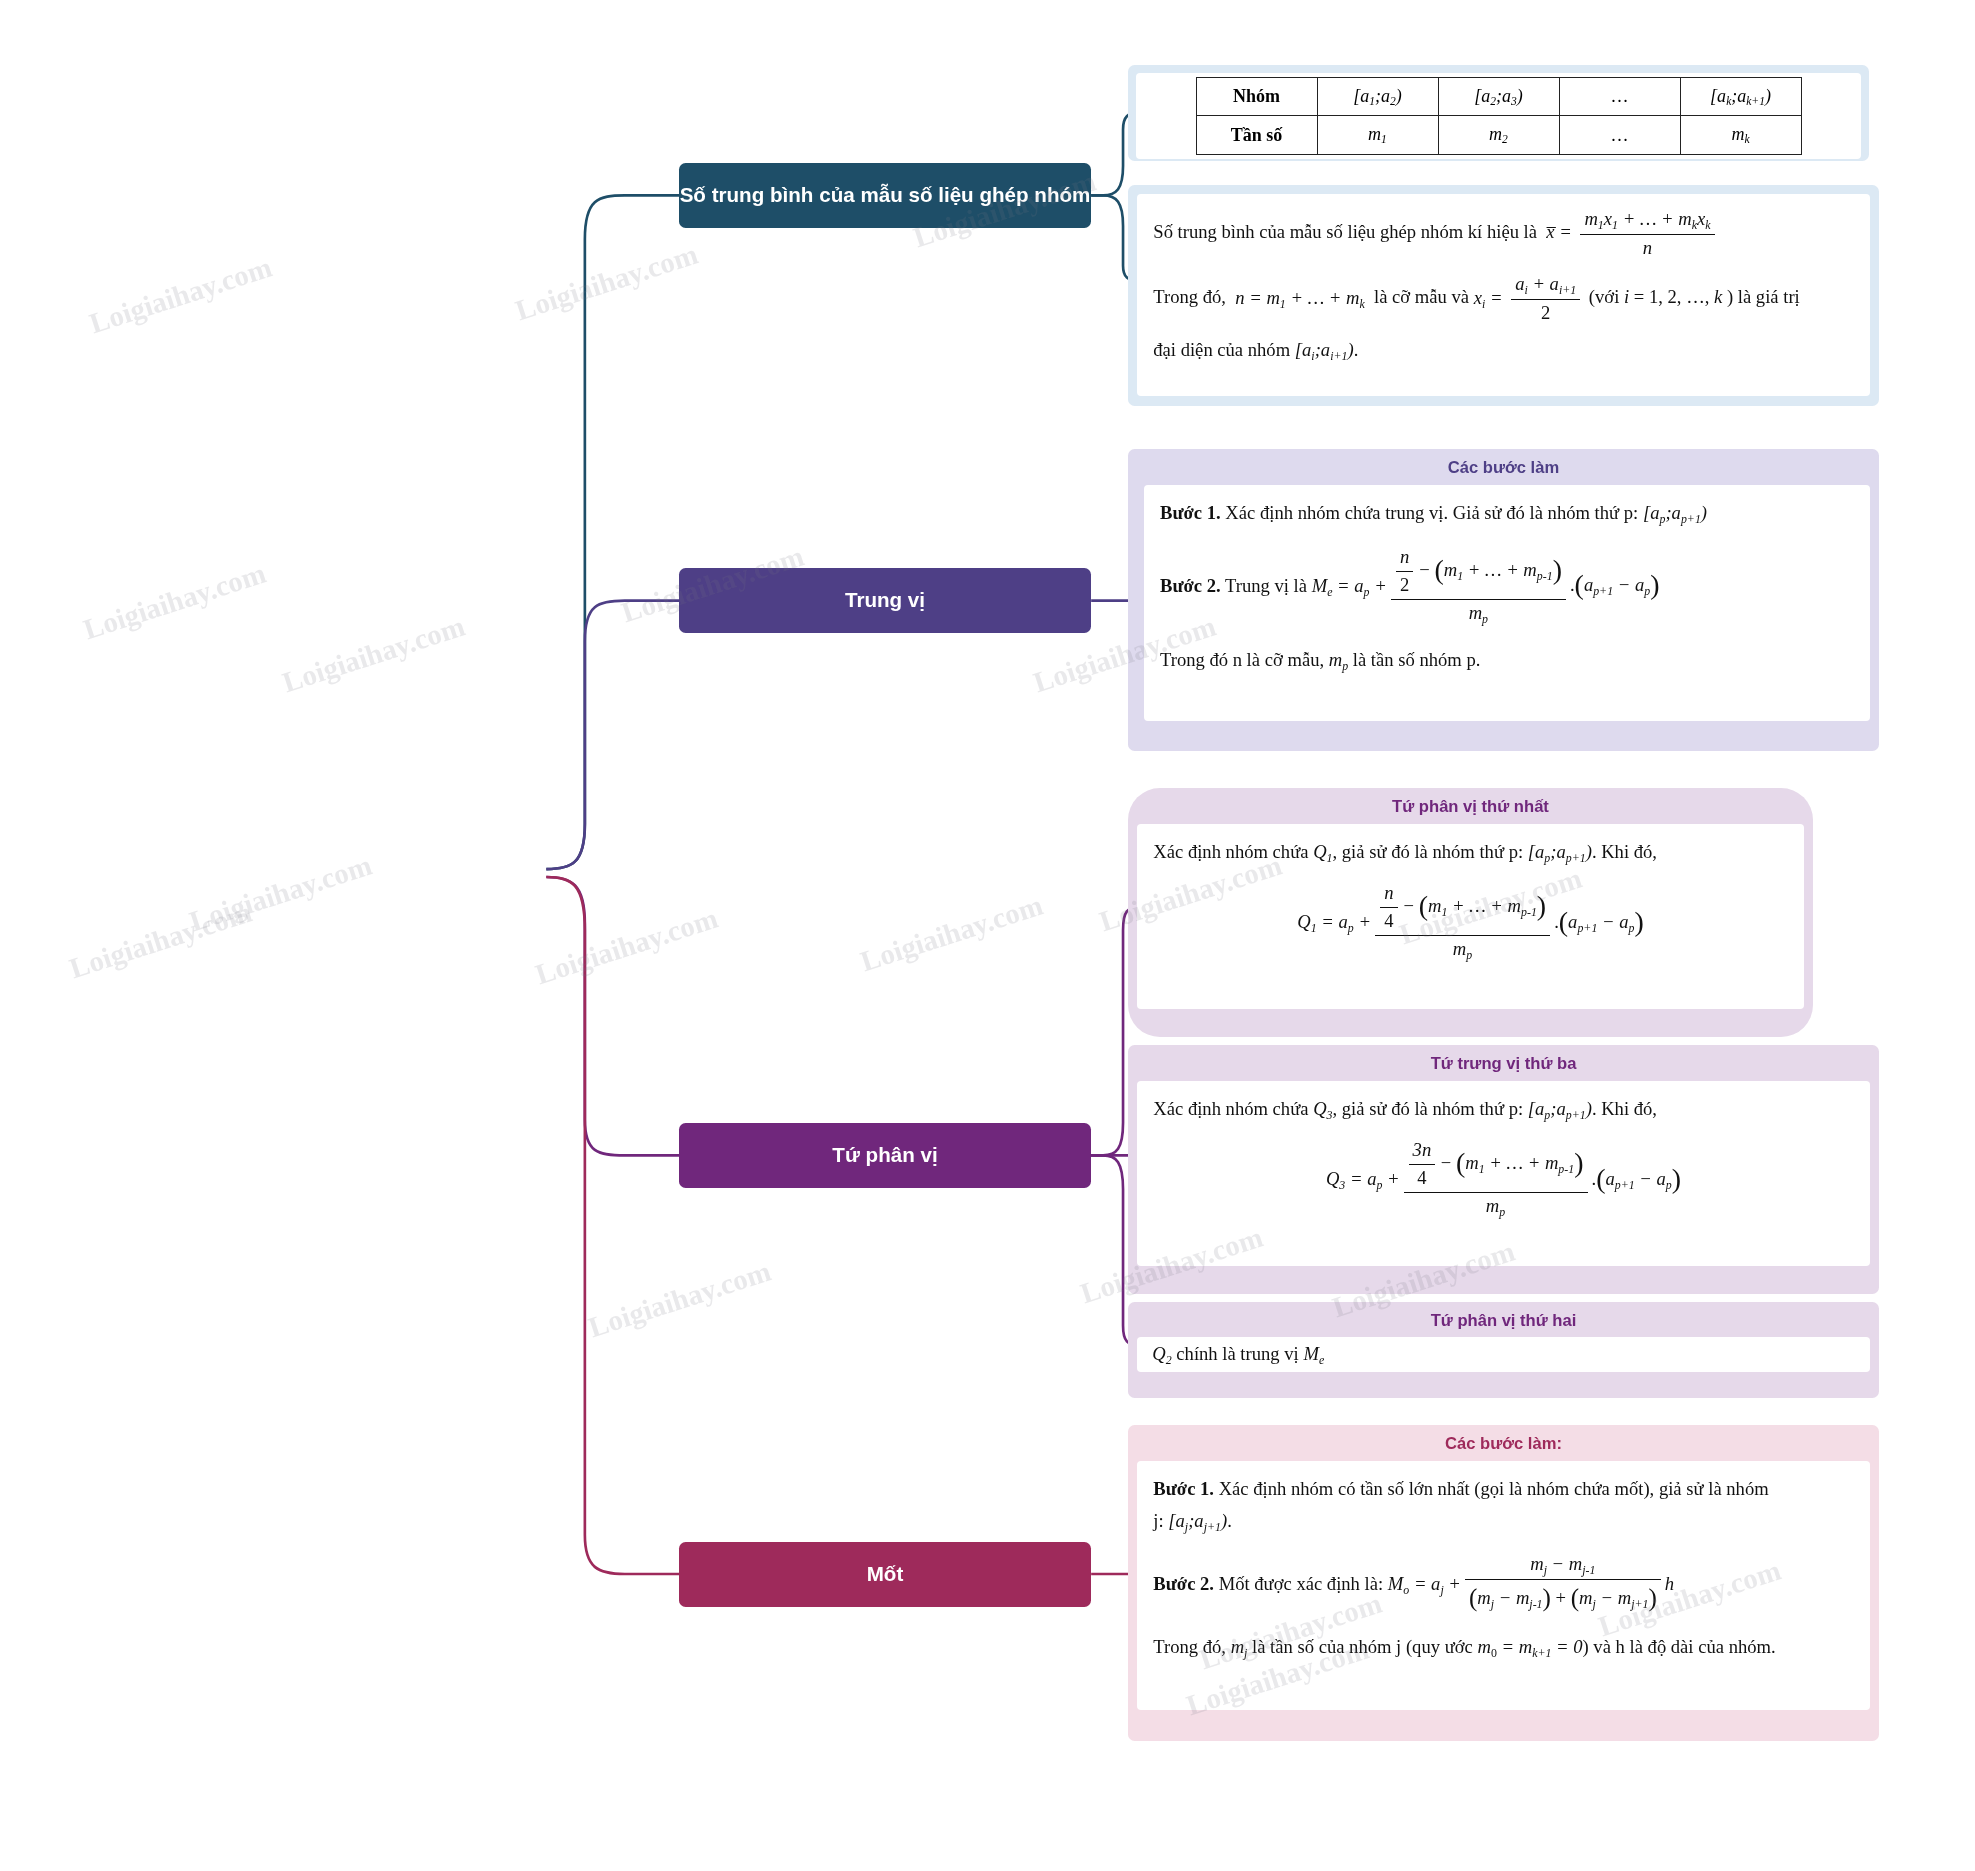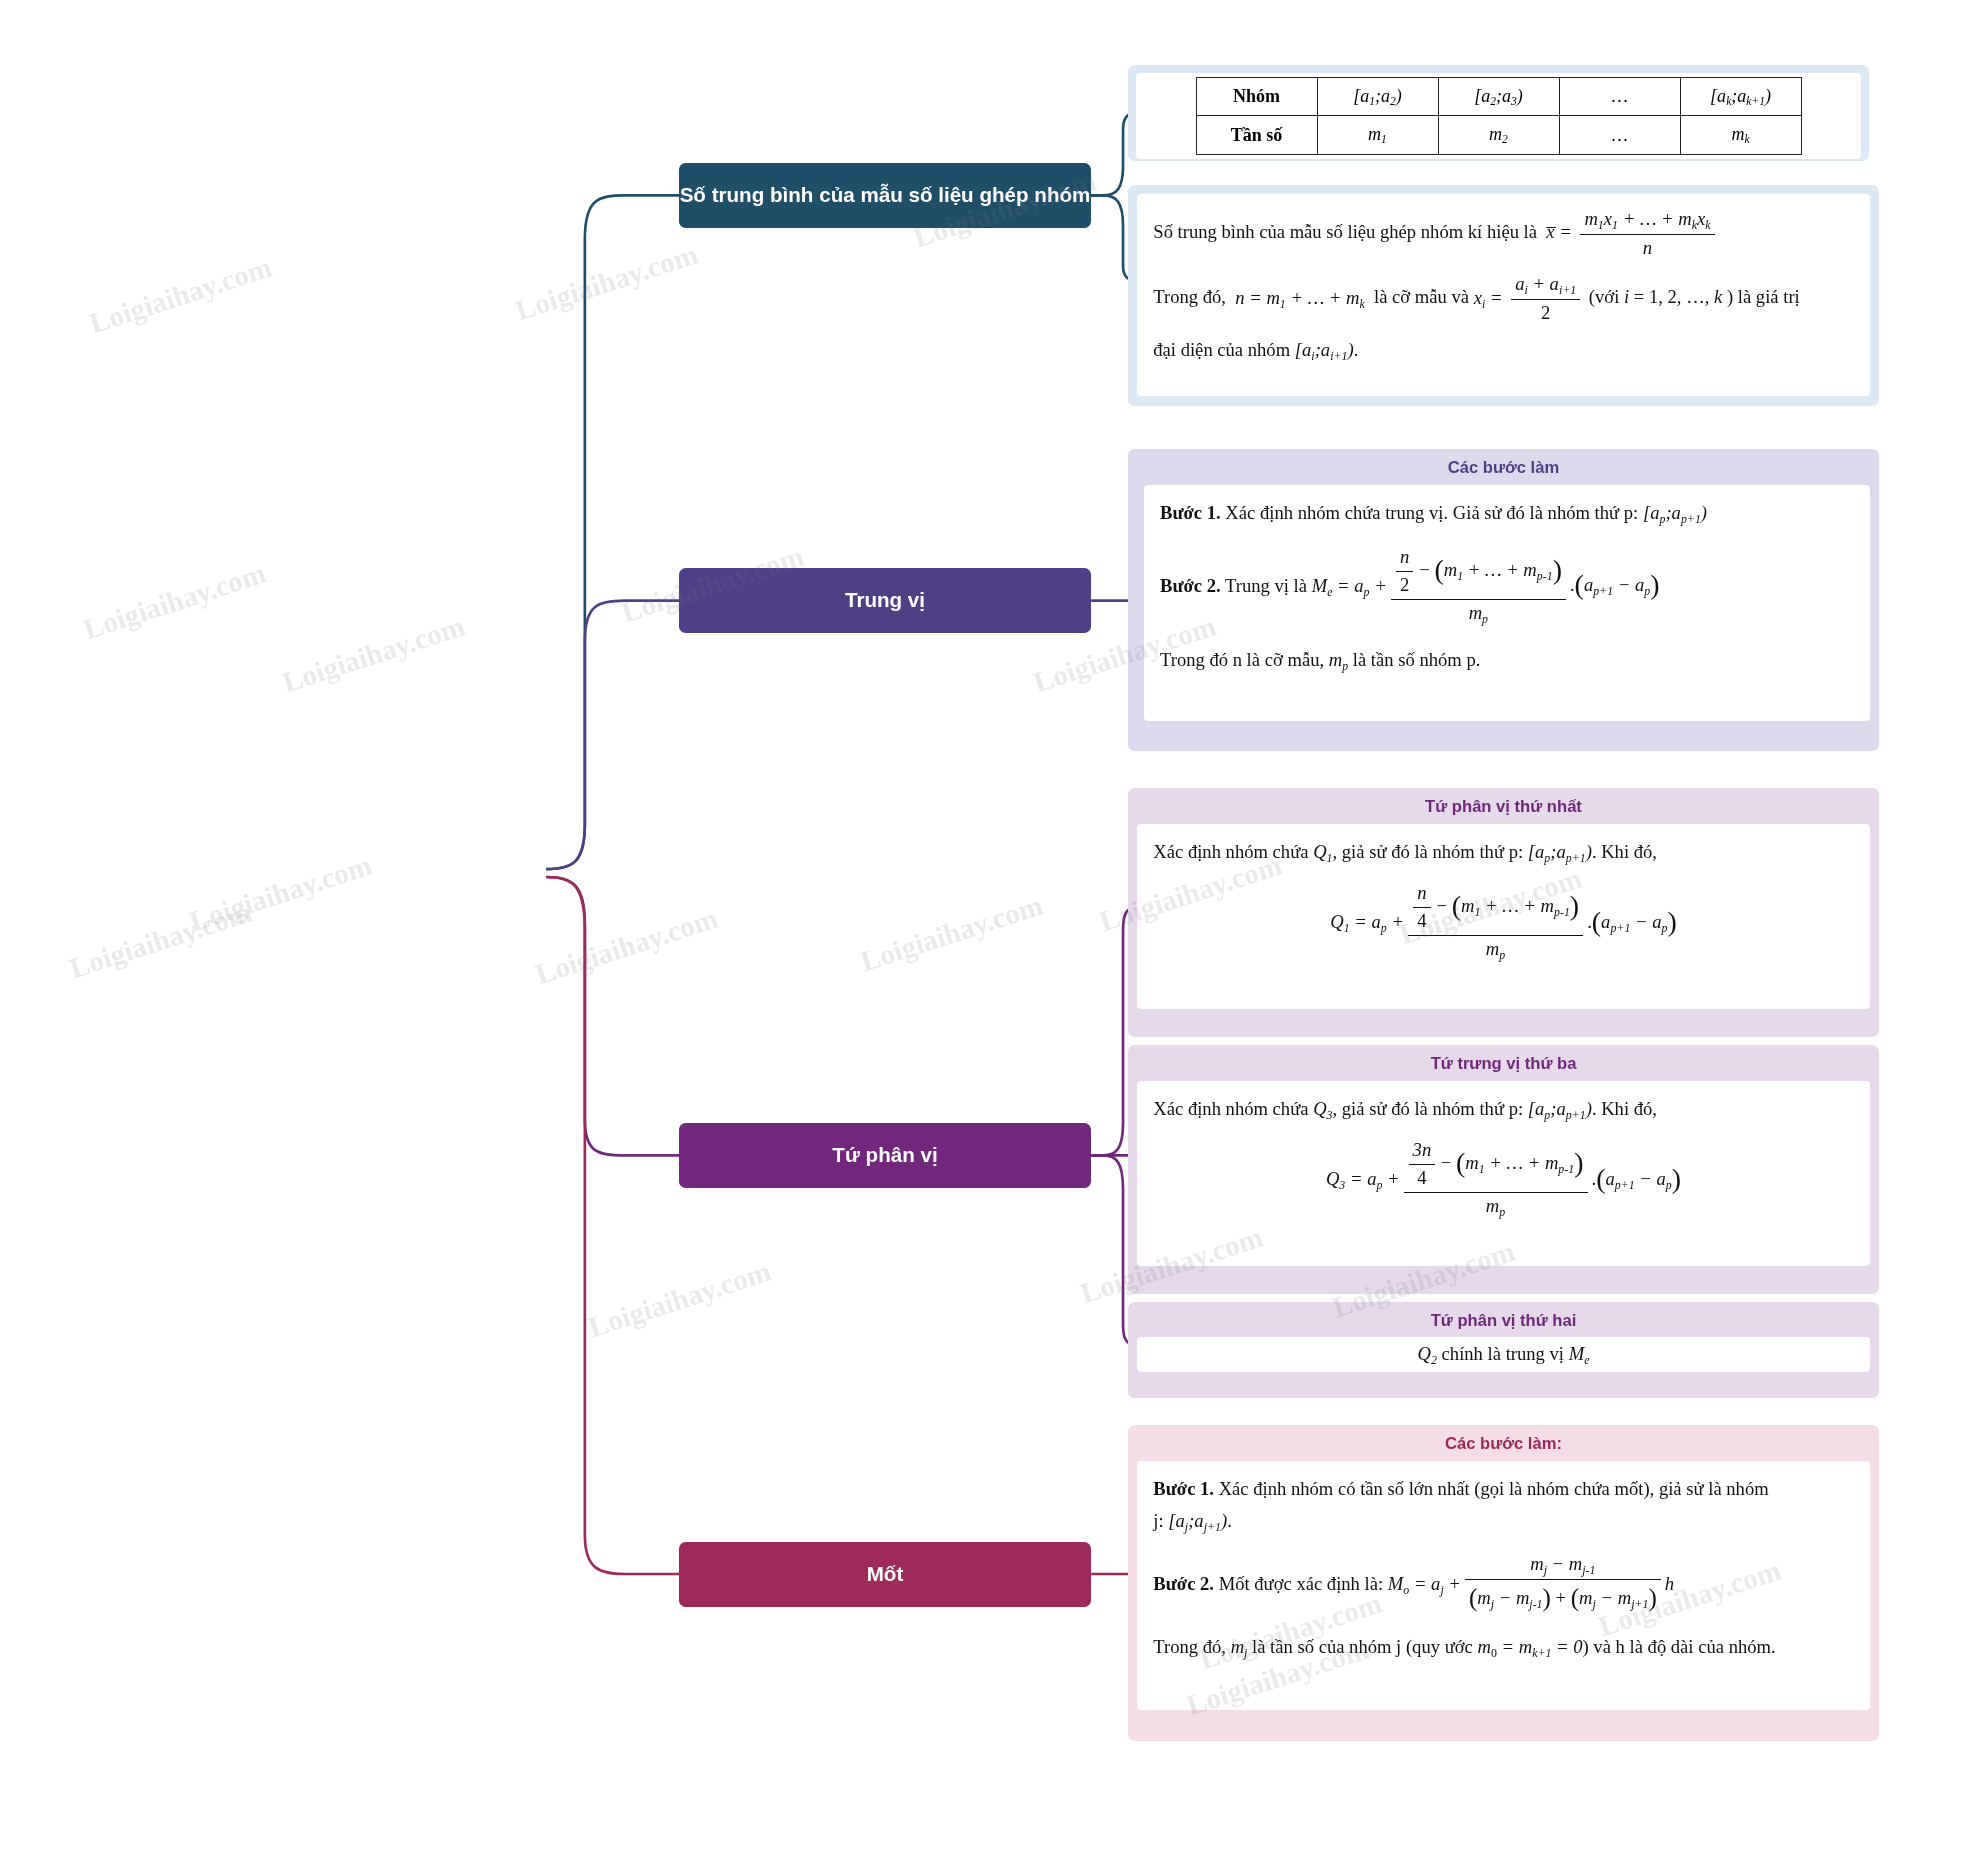--- a/index.html
+++ b/index.html
@@ -213,21 +213,21 @@
           <span class="den"><span class="mi">m<span class="sub">p</span></span></span>
         </span>
         <span>.<span style="font-size:1.5em;vertical-align:-.12em;">(</span><span class="mi">a<span class="sub">p+1</span> − a<span class="sub">p</span></span><span style="font-size:1.5em;vertical-align:-.12em;">)</span></span>
       </div>
       <div class="mtext" style="margin-top:16px;">
         Trong đó n là cỡ mẫu, <span class="mi">m<span class="sub">p</span></span> là tần số nhóm p.
       </div>
     </div>
   </div>
 
-  <div class="panel p-violet" style="left:1128px;top:788px;width:751px;height:249px;">
+  <div class="panel p-violet" style="left:1128px;top:788px;width:685px;height:249px;border-radius:32px;">
     <div class="caption">Tứ phân vị thứ nhất</div>
     <div class="inner" style="height:185px;margin-top:6.6px;">
       <div class="mtext">
         Xác định nhóm chứa <span class="mi">Q<span class="sub">1</span></span>, giả sử đó là nhóm thứ p:
         <span class="mi">[a<span class="sub">p</span>;a<span class="sub">p+1</span>)</span>. Khi đó,
       </div>
       <div class="mtext ctr" style="margin-top:12px;display:flex;align-items:center;justify-content:center;">
         <span class="mi">Q<span class="sub">1</span> = a<span class="sub">p</span> +</span>
         <span class="frac">
           <span class="num">
@@ -263,21 +263,21 @@
           </span>
           <span class="den"><span class="mi">m<span class="sub">p</span></span></span>
         </span>
         <span>.<span style="font-size:1.5em;vertical-align:-.12em;">(</span><span class="mi">a<span class="sub">p+1</span> − a<span class="sub">p</span></span><span style="font-size:1.5em;vertical-align:-.12em;">)</span></span>
       </div>
     </div>
   </div>
 
   <div class="panel p-violet" style="left:1128px;top:1302px;width:751px;height:96px;">
     <div class="caption">Tứ phân vị thứ hai</div>
-    <div class="inner" style="height:35px;margin-top:5.3px;padding:4px 15px;display:flex;align-items:center;justify-content:center;">
+    <div class="inner" style="height:35px;margin-top:5.3px;padding:4px 15px;display:flex;align-items:center;justify-content:flex-start;">
       <div class="mtext">
         <span class="mi">Q<span class="sub">2</span></span> chính là trung vị <span class="mi">M<span class="sub">e</span></span>
       </div>
     </div>
   </div>
 
   <div class="panel p-pink" style="left:1128px;top:1425px;width:751px;height:316px;">
     <div class="caption">Các bước làm:</div>
     <div class="inner" style="height:249px;margin-top:6.6px;">
       <div class="mtext">

